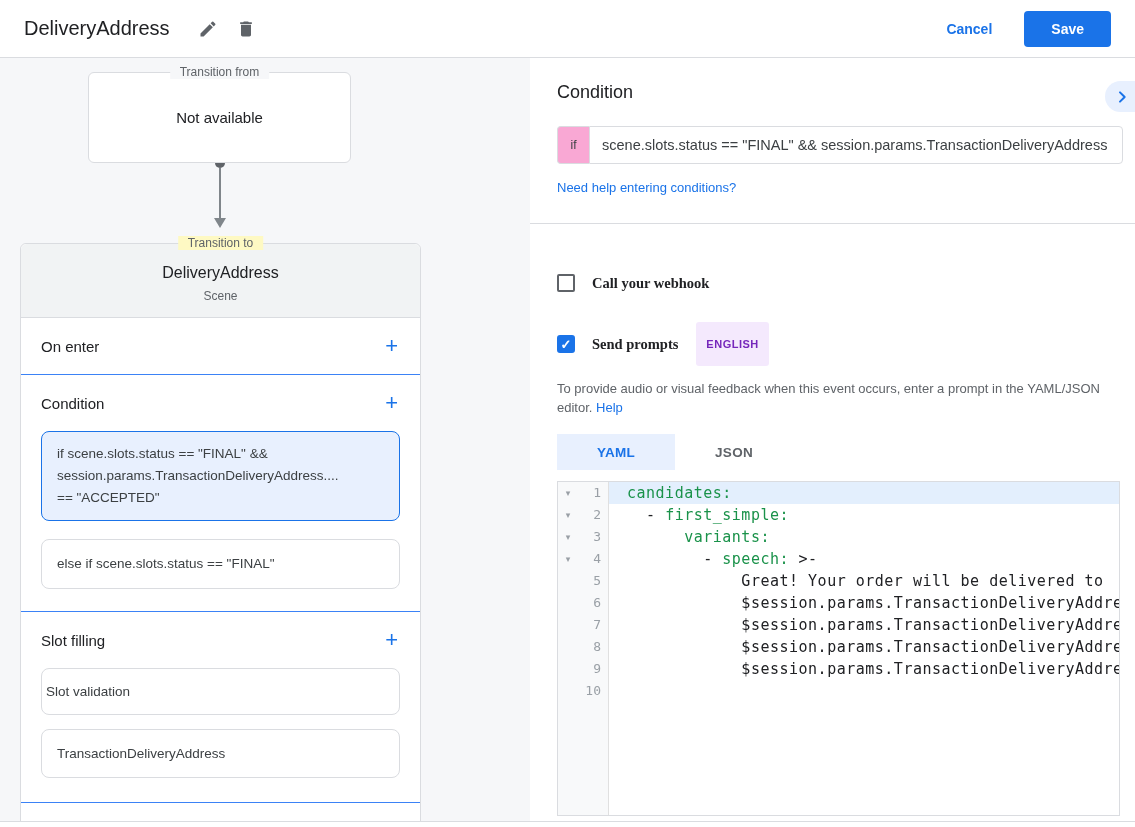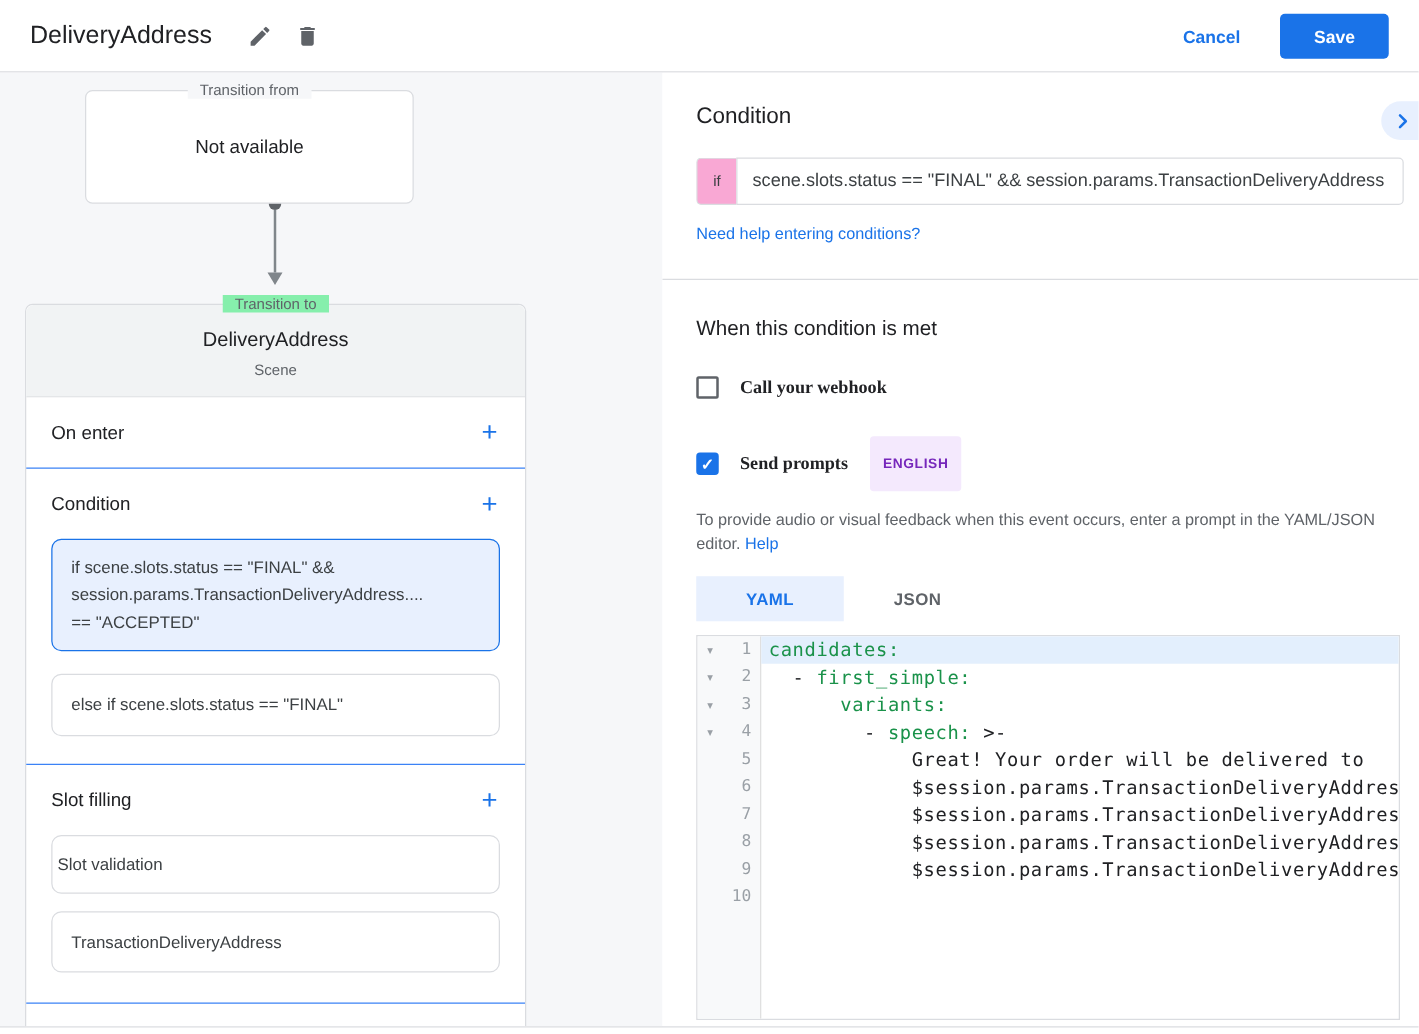--- a/index.html
+++ b/index.html
@@ -22,32 +22,32 @@
                  font-family:"Liberation Sans",sans-serif; border-radius:4px; padding:10px 27px;
                  margin-left:20px; cursor:pointer; }
 
   
   .content { display:flex; height:764px; border-bottom:1px solid #dadce0; overflow:hidden; }
 
   
   .canvas { width:530px; flex:none; background:#f6f7f9; padding-top:14px; overflow:hidden; }
   .legend { position:absolute; top:-8px; left:50%; transform:translateX(-50%);
             background:#f6f7f9; padding:0 10px; font-size:12px; color:#5f6368; white-space:nowrap; }
-  .tf-box { position:relative; margin-left:68px; width:263px; height:91px;
+  .tf-box { position:relative; margin-left:88px; width:263px; height:91px;
             border:1px solid #dadce0; border-radius:6px; background:#fff;
             display:flex; align-items:center; justify-content:center; }
   .tf-value { font-size:15px; color:#202124; }
   .connector { width:263px; margin-left:88px; display:flex; flex-direction:column; align-items:center; }
   .dot { width:10px; height:10px; border-radius:50%; background:#5f6368; margin-top:-5px; }
   .conn-line { width:2px; height:50px; background:#80868b; }
   .arrowhead { width:0; height:0; border-left:6px solid transparent; border-right:6px solid transparent;
                border-top:10px solid #80868b; }
   .scene-card { position:relative; margin:15px 0 0 20px; width:401px; background:#fff;
                 border:1px solid #dadce0; border-radius:6px; }
-  .legend2 { background:#86efac; }
+  .legend2 { background:#fef9c3; }
   .scene-head { background:#f1f3f4; border-bottom:1px solid #dadce0; border-radius:6px 6px 0 0;
                 padding:20px 0 14px; text-align:center; cursor:pointer; }
   .scene-name { font-size:16px; color:#202124; }
   .scene-type { font-size:12px; color:#5f6368; margin-top:7px; }
   .section { border-bottom:1px solid #3b82f6; }
   .section:last-child { border-bottom:none; }
   .sec-head { display:flex; align-items:center; justify-content:space-between;
               height:56px; padding:0 22px 0 20px; }
   .sec-head .sec-label { font-size:15px; color:#202124; }
   .plus { background:none; border:none; color:#1a73e8; font-size:22px; font-weight:400;
@@ -93,21 +93,21 @@
          font-size:13.5px; font-weight:700; letter-spacing:0.3px; color:#5f6368; cursor:pointer; }
   .tab.active { background:#e8f0fe; color:#1a73e8; }
   .editor { flex:1; margin:11px 0 5px; border:1px solid #dadce0; position:relative; overflow:hidden;
             font-family:"DejaVu Sans Mono", monospace; font-size:15px; }
   .editor::before { content:""; position:absolute; left:0; top:0; bottom:0; width:50px;
                     background:#f8f9fa; border-right:1px solid #e0e0e0; }
   .eline { position:relative; display:flex; height:22px; line-height:22px; }
   .fold { width:20px; flex:none; text-align:center; font-size:9px; color:#9aa0a6;
           font-family:"Liberation Sans",sans-serif; cursor:pointer; }
   .lnum { width:30px; flex:none; text-align:right; padding-right:7px; color:#9aa0a6; font-size:13px; }
-  .ecode { flex:1; min-width:0; overflow:hidden; white-space:pre; padding-left:6px;
+  .ecode { flex:1; min-width:0; overflow:hidden; white-space:pre; padding-left:18px;
            letter-spacing:0.5px; color:#202124; margin-left:1px; }
   .eline.active .ecode { background:#e3effd; }
   .ecode .key { color:#1a924a; }
 </style>
 </head>
 <body>
 
 <div class="app">
 
   <header class="topbar">
@@ -216,21 +216,20 @@
           <input class="if-input" type="text" value="scene.slots.status == &quot;FINAL&quot; &amp;&amp; session.params.TransactionDeliveryAddress" style="">
         </div>
         <div class="help-link-row">
           <a class="link">Need help entering conditions?</a>
         </div>
       </div>
 
       <div class="panel-divider"></div>
 
       <div class="panel-body">
-        <h3>When this condition is met</h3>
 
         <label class="check-row">
           <span class="checkbox"></span>
           <span class="check-label">Call your webhook</span>
         </label>
 
         <label class="check-row" style="margin-top:30px;">
           <span class="checkbox checked">✓</span>
           <span class="check-label">Send prompts</span>
           <span class="badge">ENGLISH</span>

